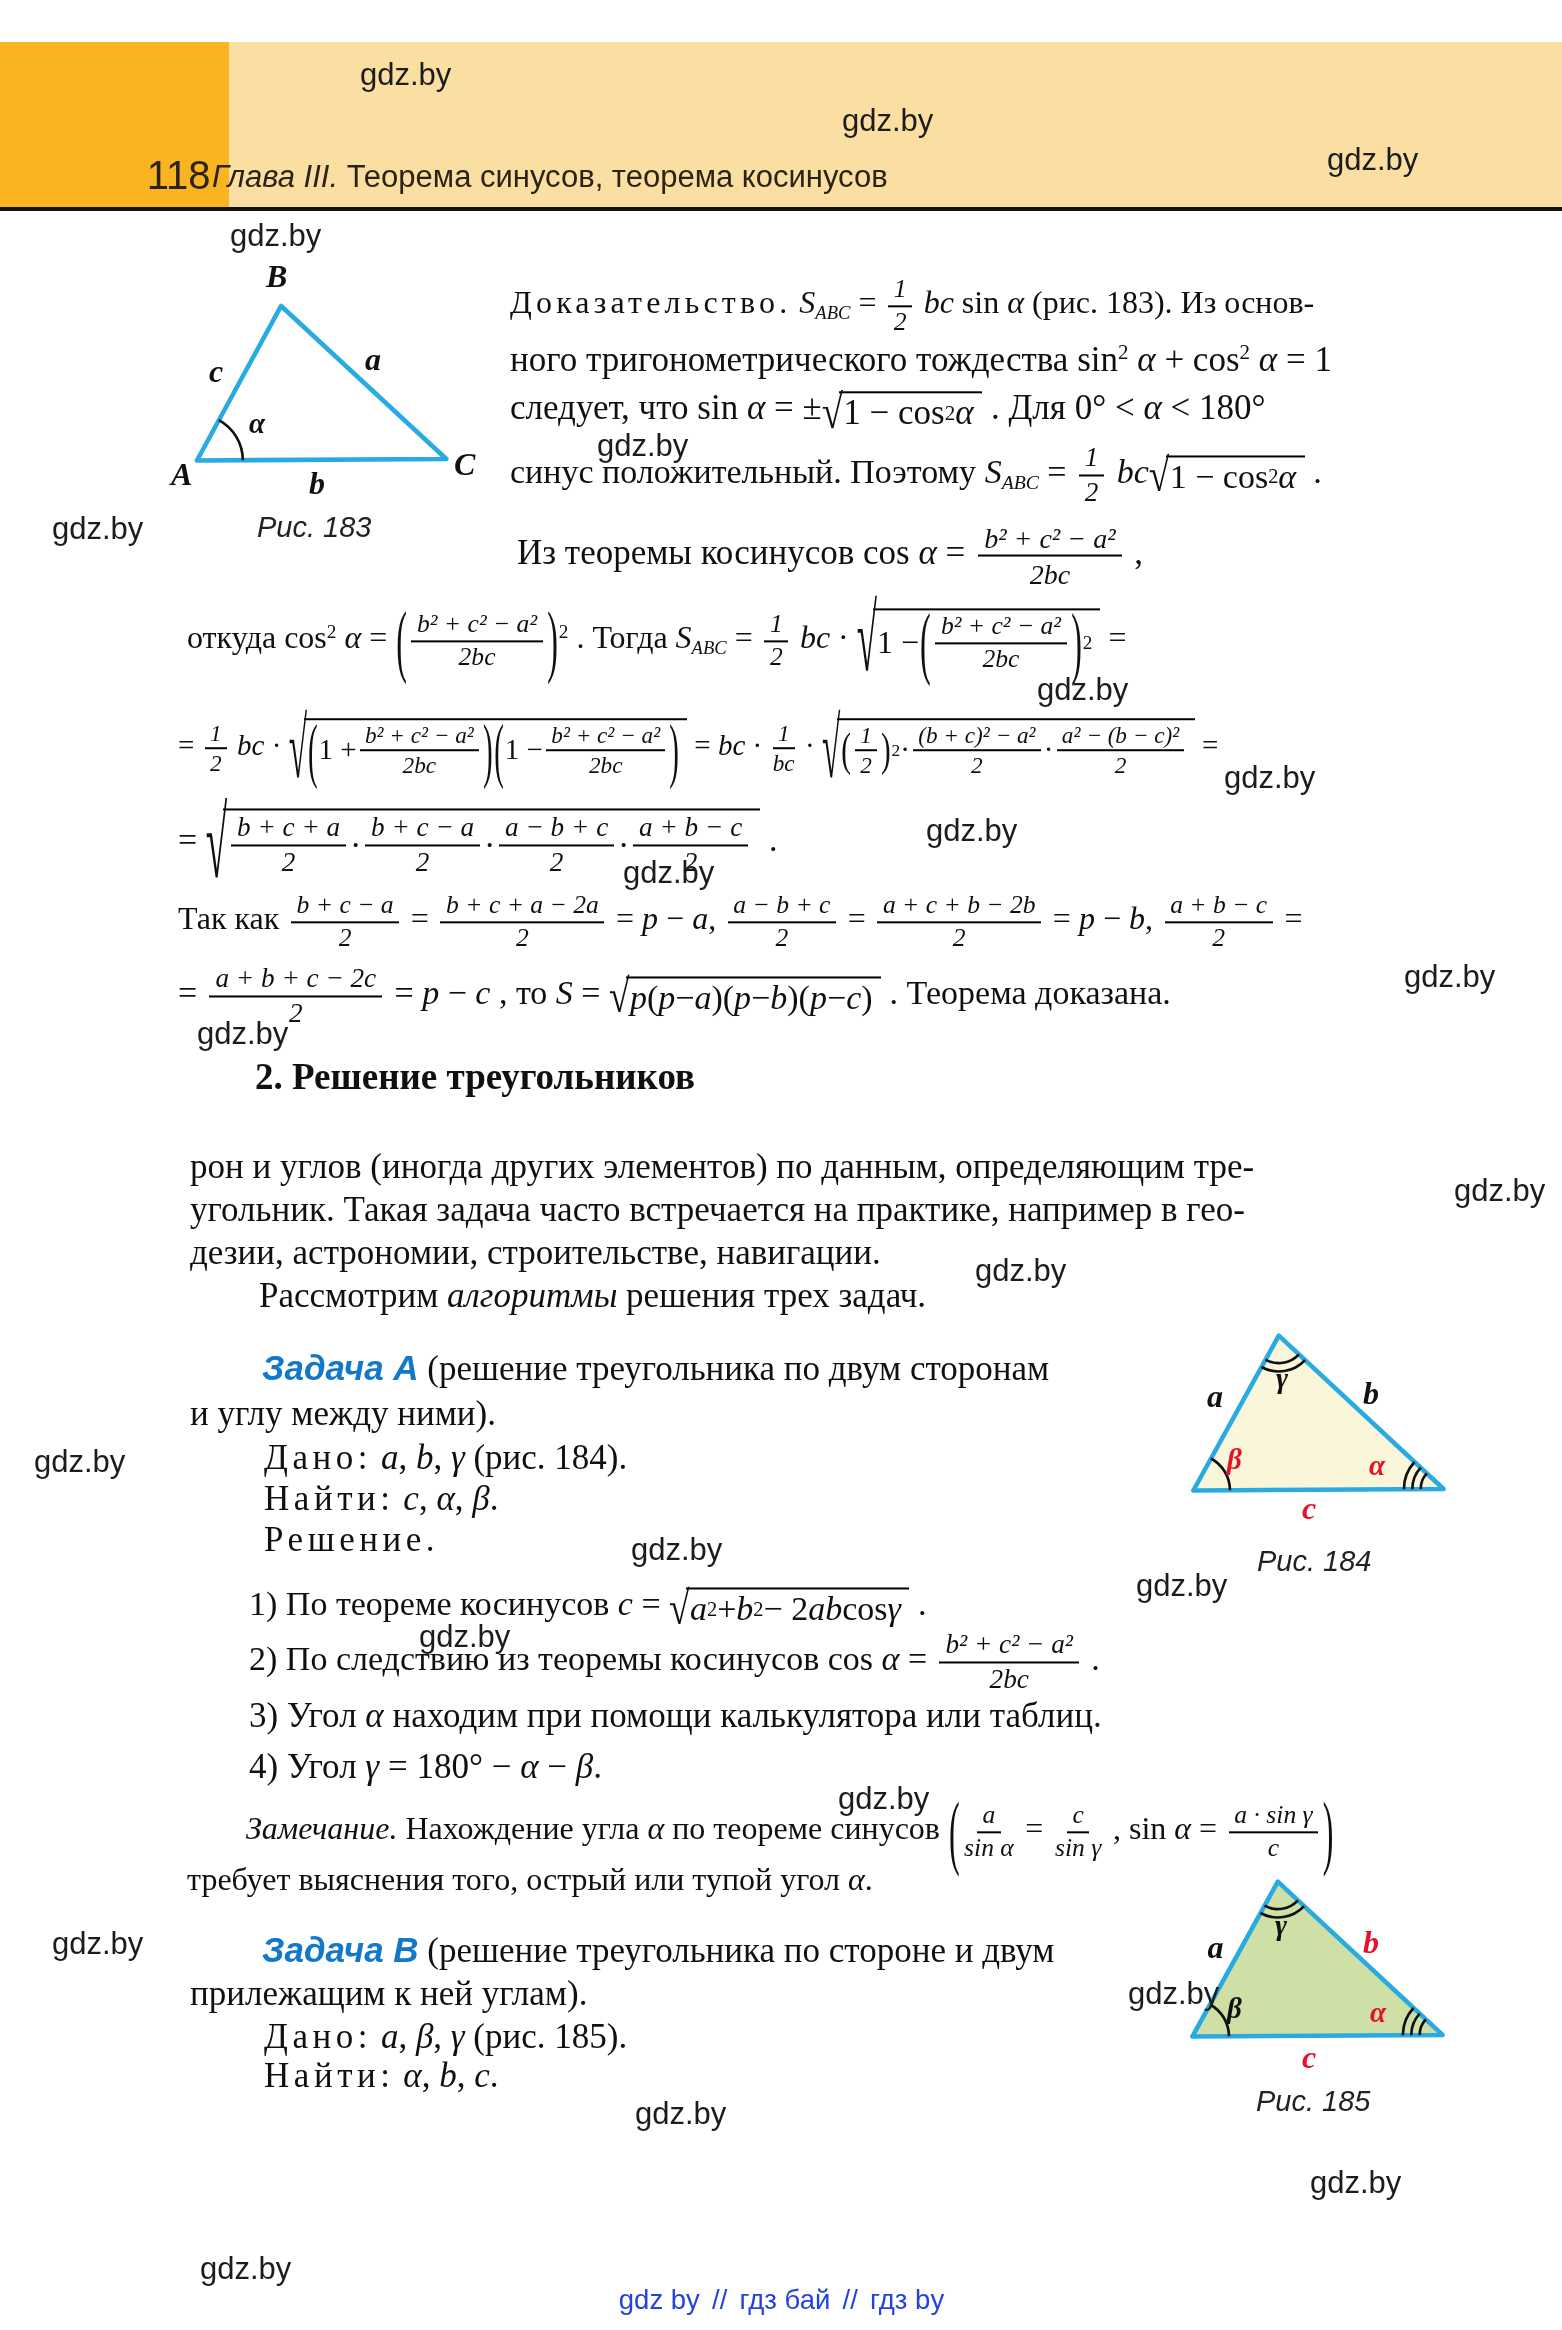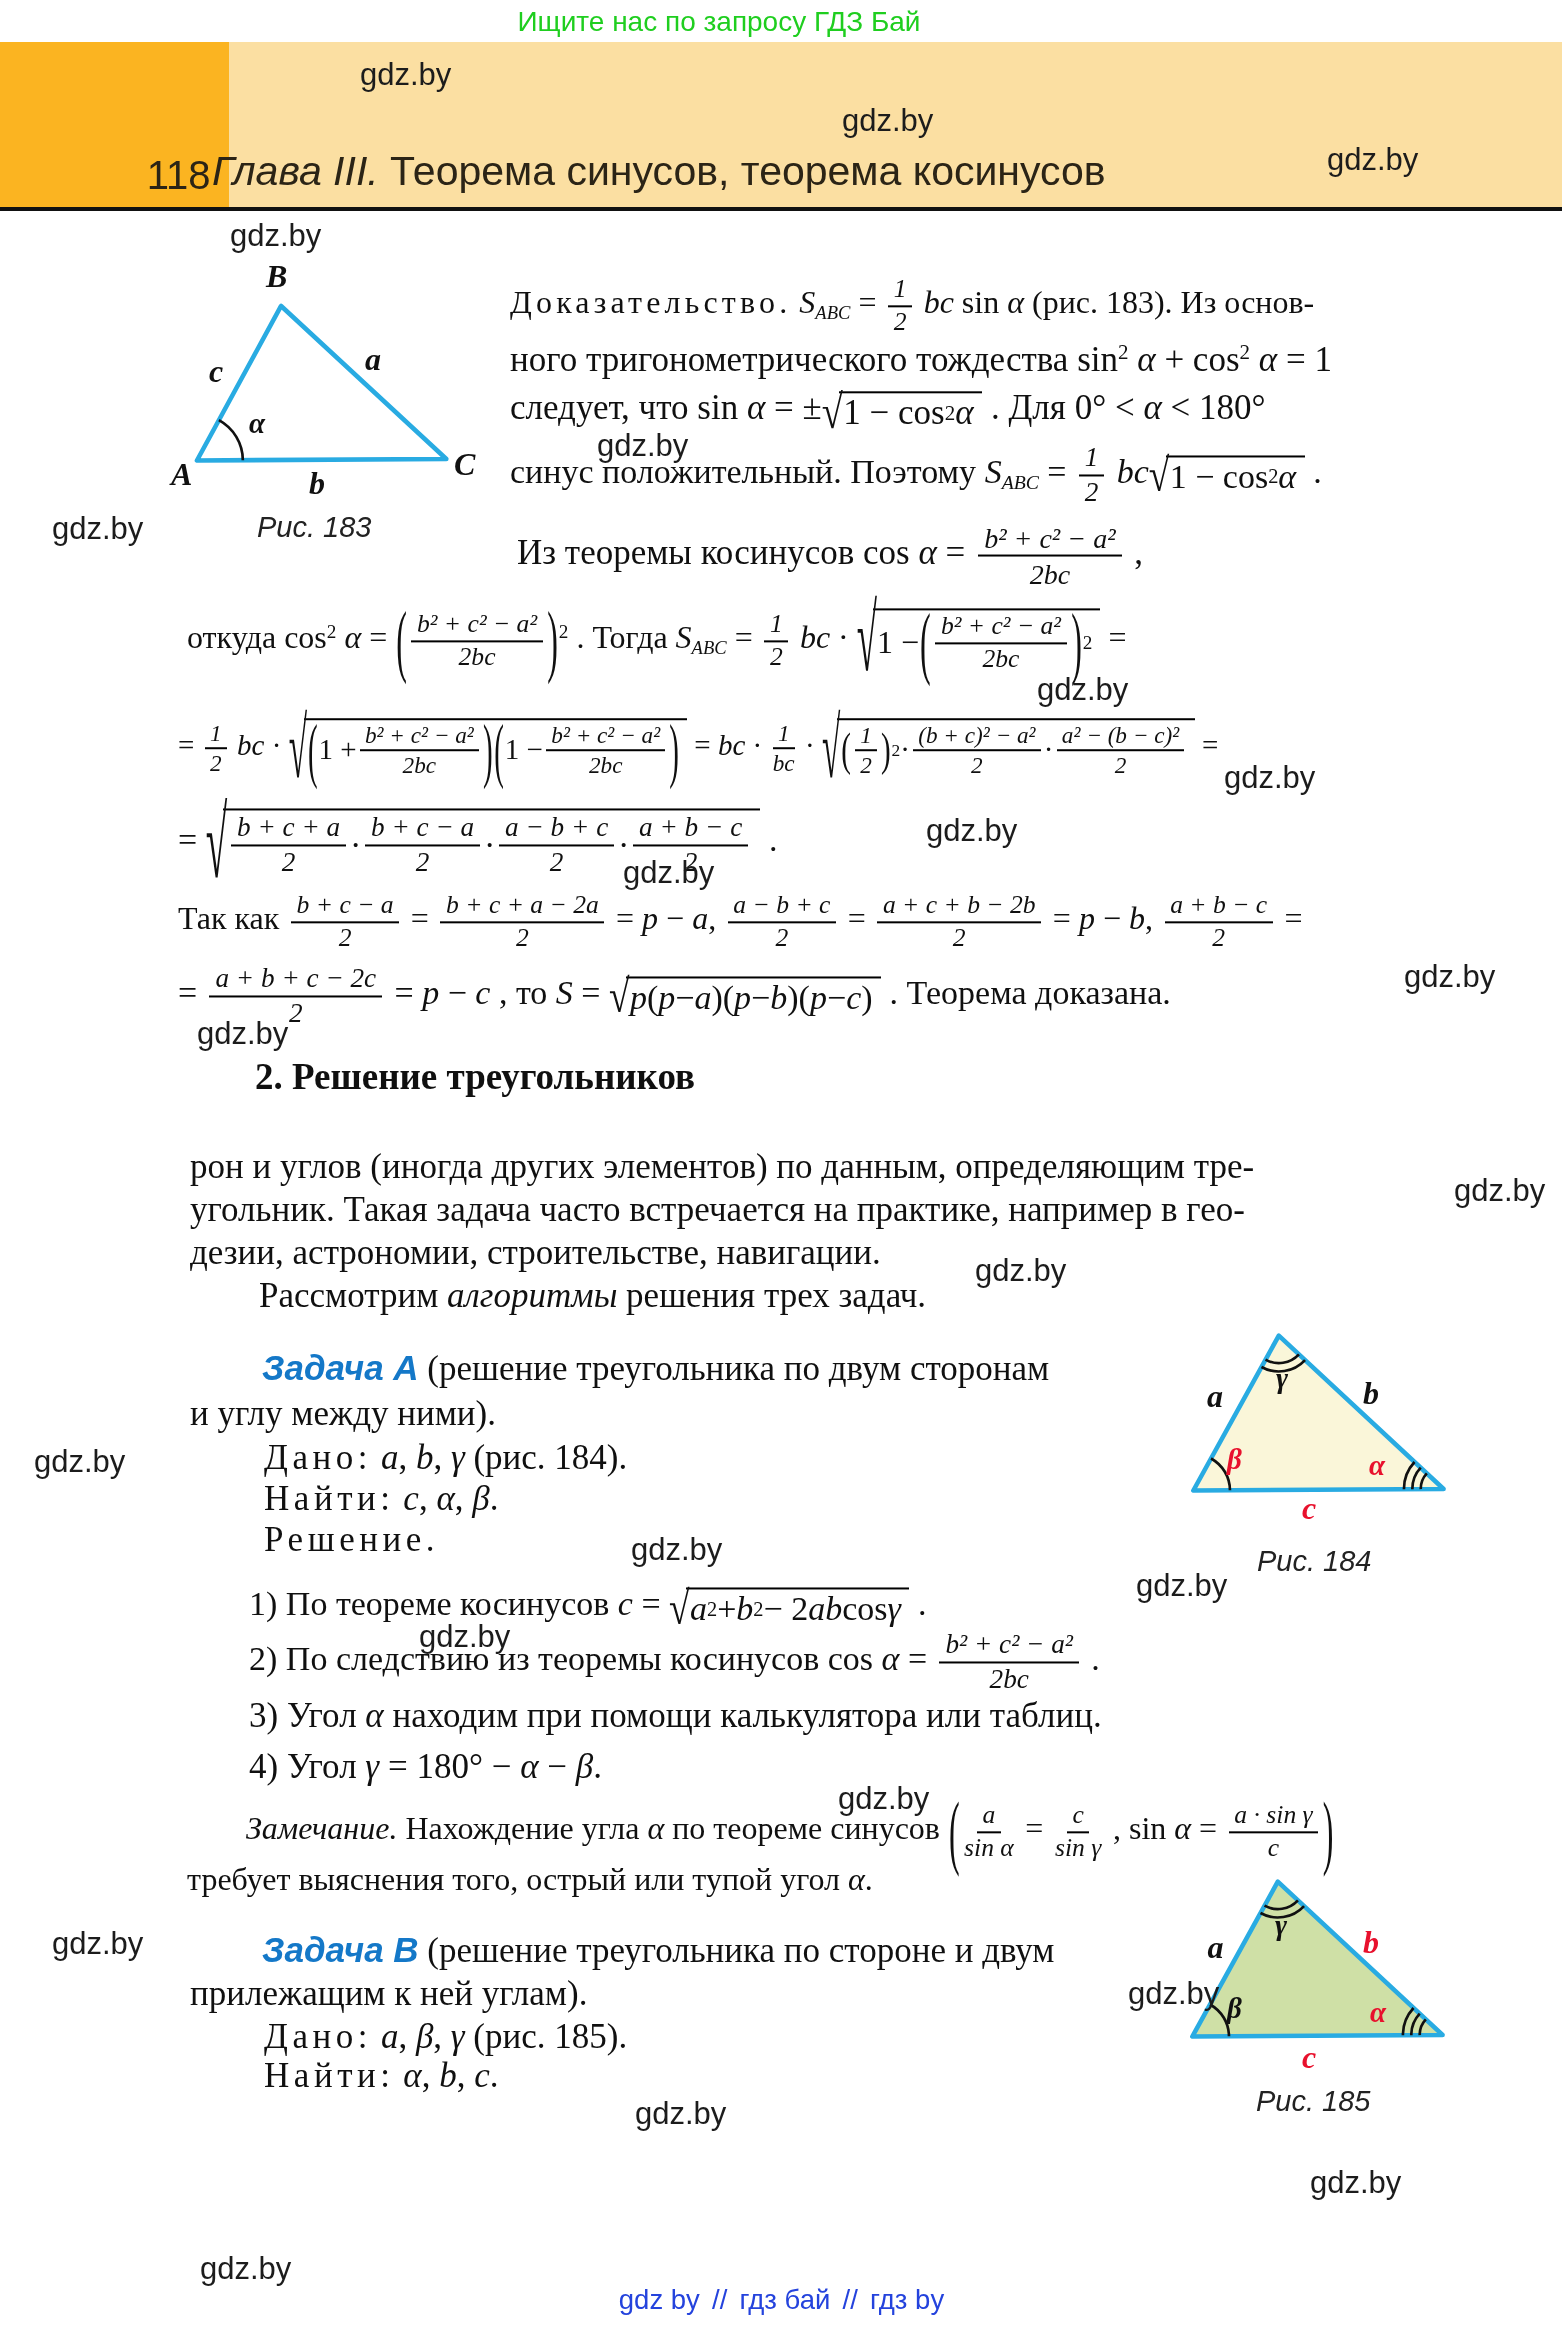--- a/index.html
+++ b/index.html
@@ -11,21 +11,21 @@
           color:var(--banner-green,#1fce1f);z-index:4;}
 
   .band{position:absolute;top:42px;left:0;width:100%;height:165px;
         background:var(--band-cream,#fbdfa2);border-bottom:4.6px solid #111;z-index:1;}
   .band-left{position:absolute;left:0;top:0;width:189px;height:100%;
              background:var(--band-orange,#fbb421);padding-left:40px;}
   .pagenum{position:absolute;right:18.4px;bottom:9.2px;
            font-family:"Liberation Sans",sans-serif;font-size:40px;color:#2b2416;}
   .band-right{position:absolute;left:189px;top:0;right:0;height:100%;}
   .chapter{position:absolute;left:23px;bottom:12.2px;
-           font-family:"Liberation Sans",sans-serif;font-size:41px;color:var(--header-text,#2b2416);margin-top:18px;}
+           font-family:"Liberation Sans",sans-serif;font-size:31px;color:var(--header-text,#2b2416);margin-top:18px;}
   .chapter .ital{font-style:italic;}
 
   .wm{position:absolute;font-family:"Liberation Sans",sans-serif;font-size:31px;
       color:var(--watermark-gray,#1c1c1c);z-index:6;white-space:nowrap;}
 
   .line{position:absolute;white-space:nowrap;transform:translateY(-50%);
         font-size:35px;line-height:1.05;z-index:2;}
   .fs44{font-size:34px;} .fs42{font-size:32px;} .fs38{font-size:29px;}
   .heading{font-weight:bold;font-size:37px;}
 
@@ -58,21 +58,20 @@
   .footer{position:absolute;top:2284px;left:0;width:100%;text-align:center;
           font-family:"Liberation Sans",sans-serif;font-size:27.5px;
           color:var(--footer-blue,#2443dd);z-index:4;}
   .footer .sep{margin:0 12.2px;}
 </style>
 </head>
 <body>
 
 <div class="page">
 
-  <div class="banner">Ищите нас по запросу ГДЗ Бай</div>
 
   <header class="band">
     <div class="band-left">
       <span class="pagenum">118</span>
     </div>
     <div class="band-right">
       <span class="chapter"><span class="ital">Глава III.</span> <span>Теорема синусов, теорема косинусов</span></span>
     </div>
   </header>
 

